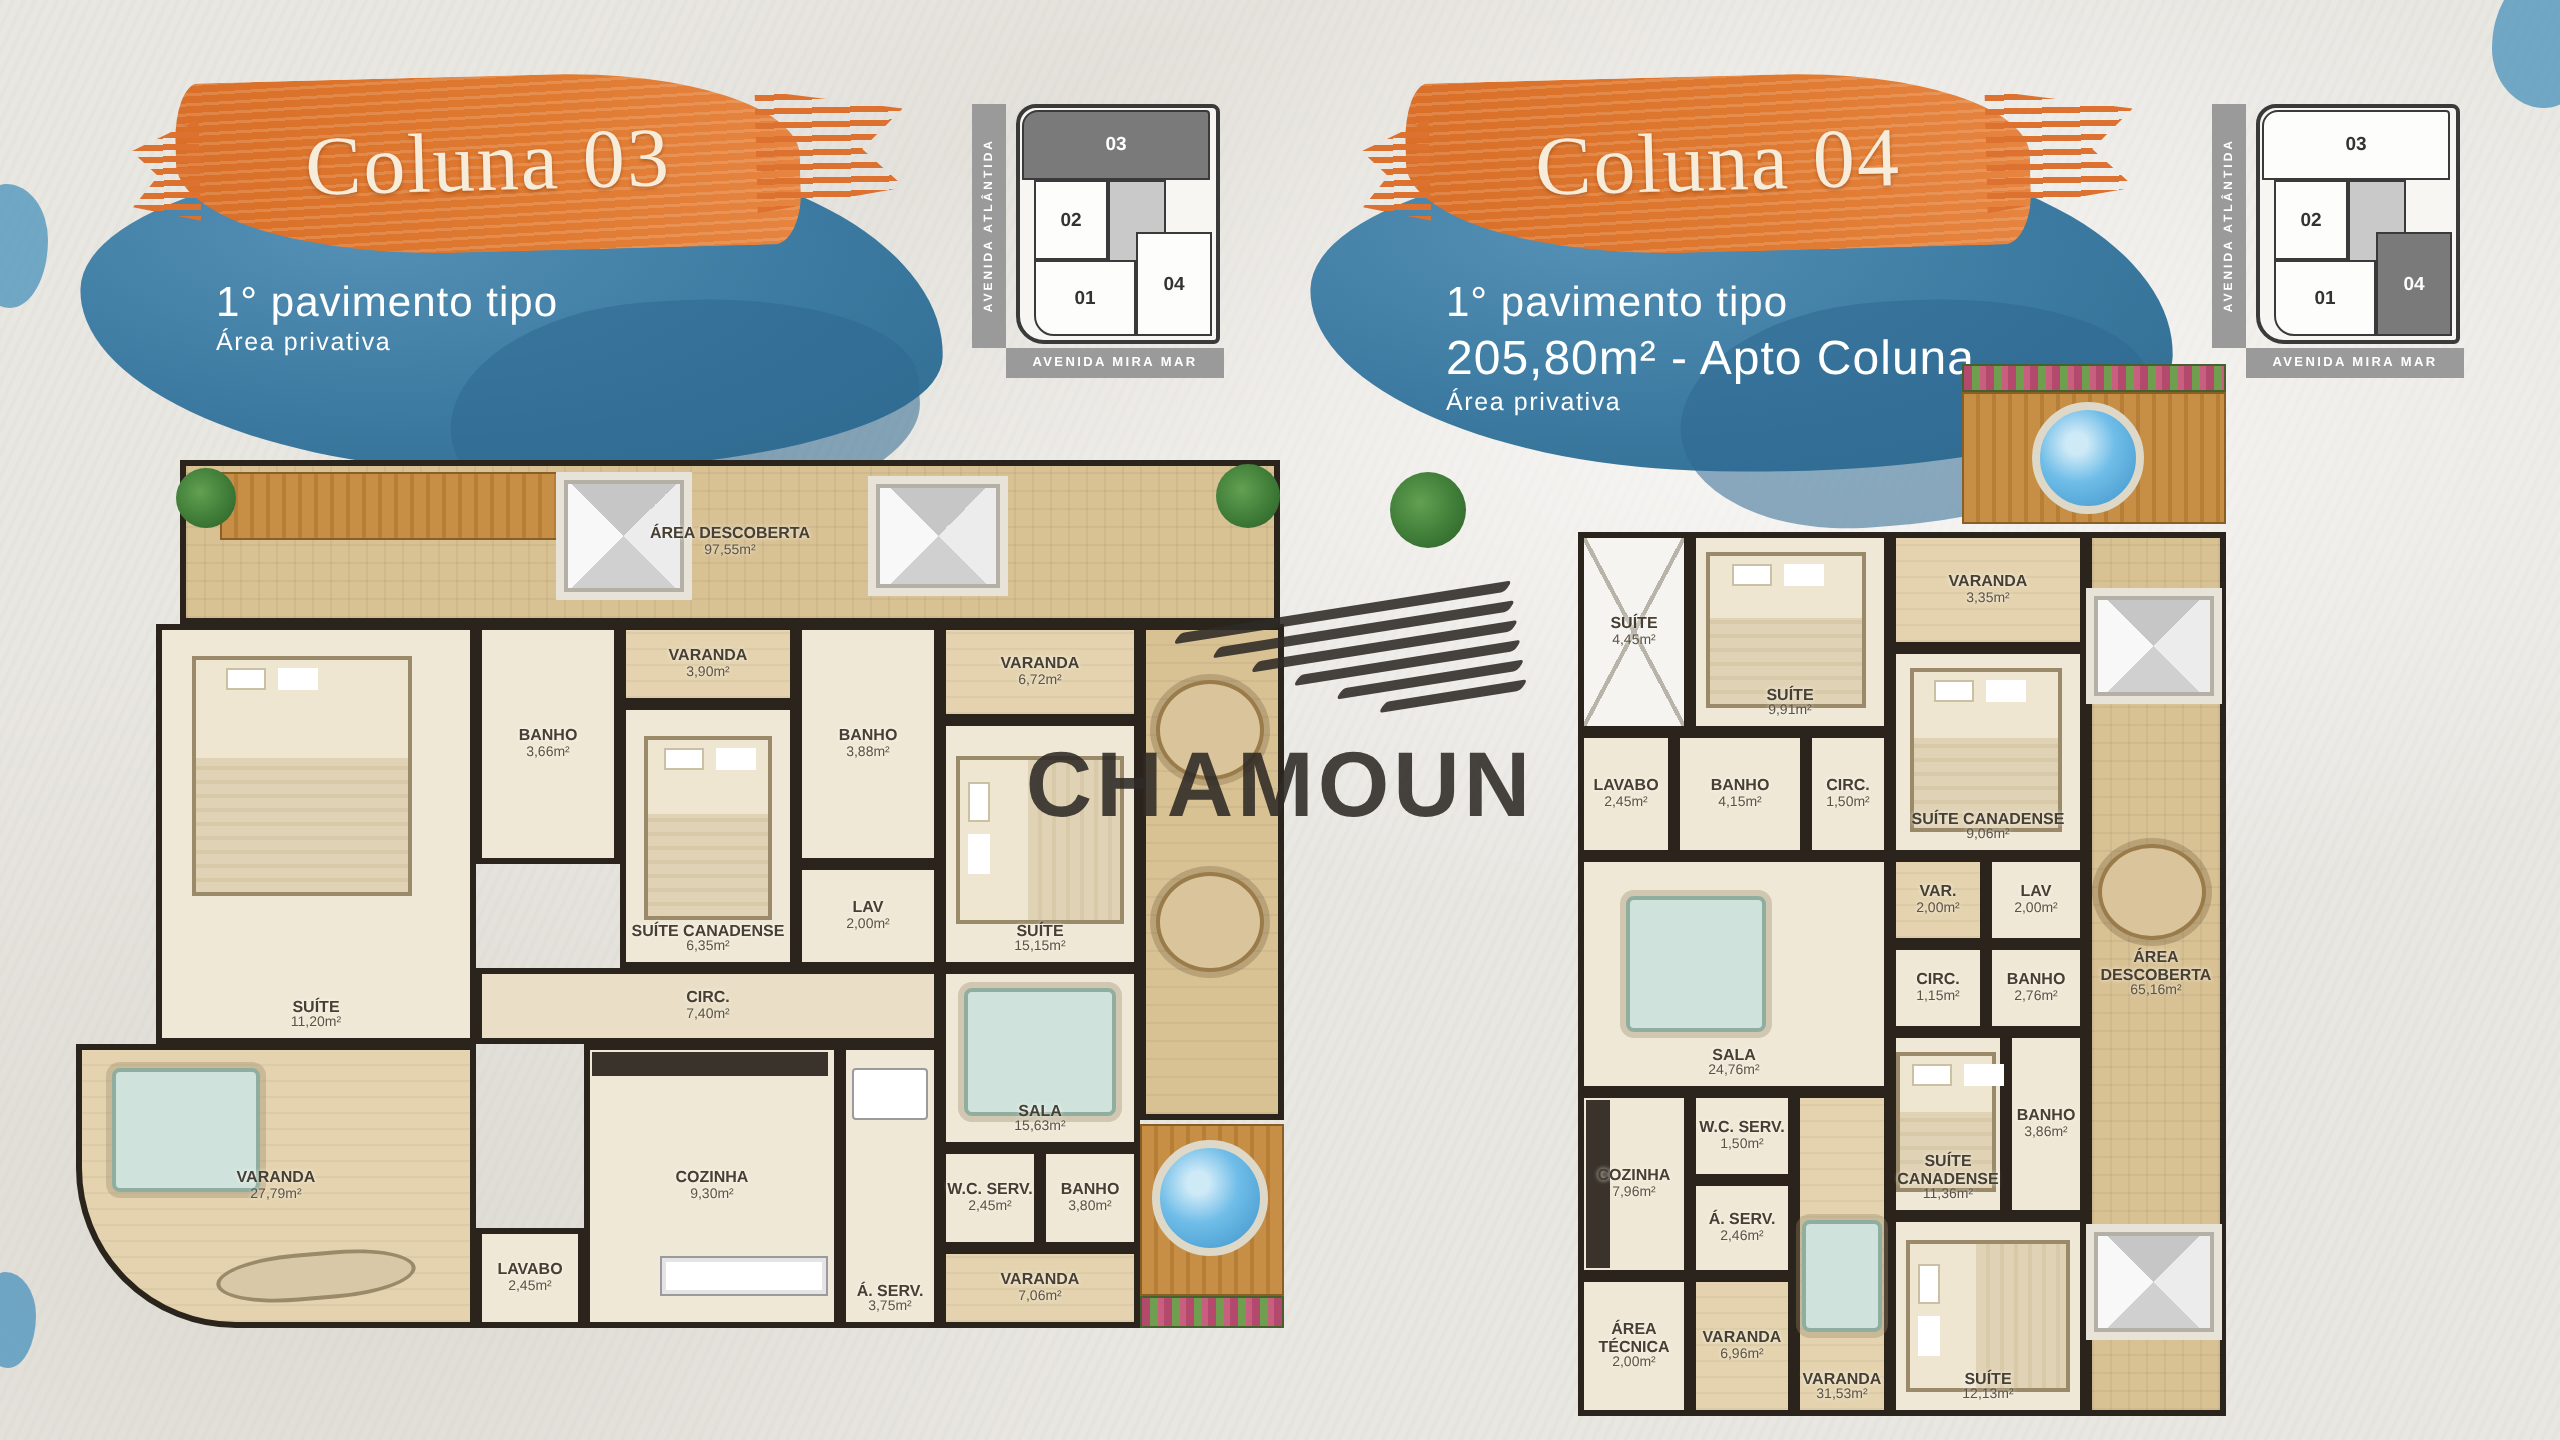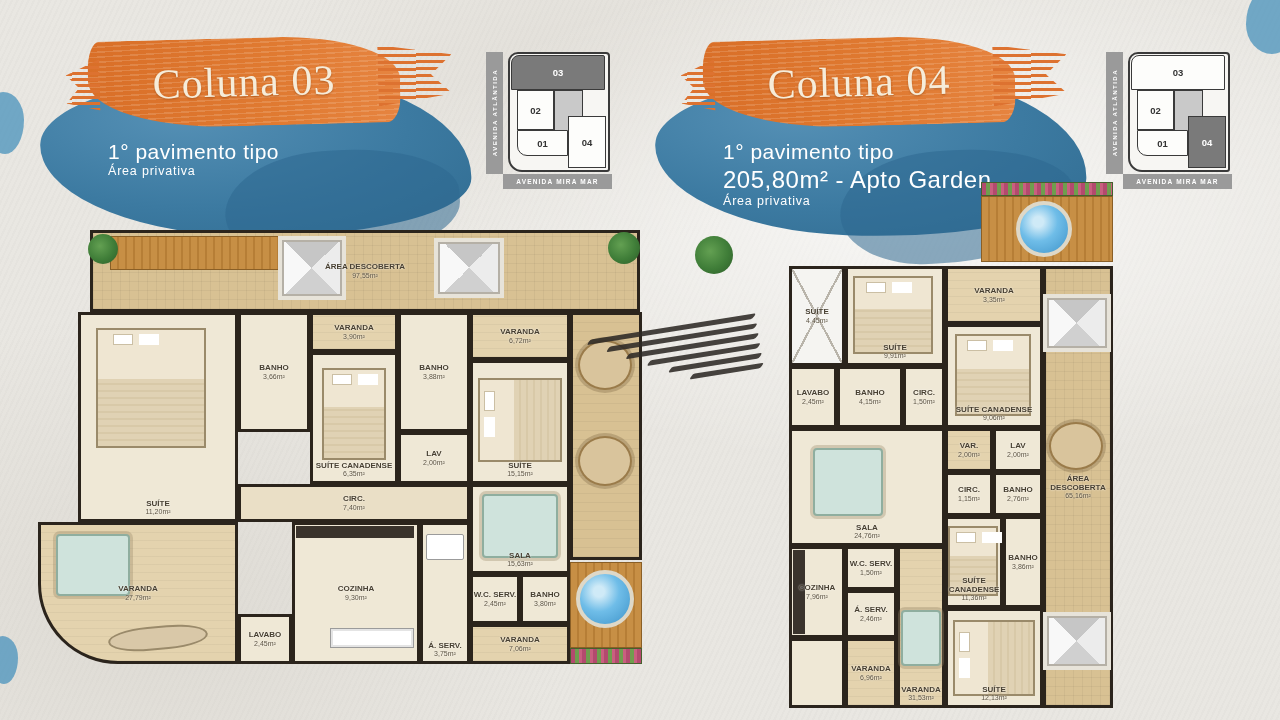--- a/index.html
+++ b/index.html
@@ -54,21 +54,21 @@
     background:#f7f6f3;border:2px solid #3a3a3a;box-sizing:border-box;
     border-radius:10px 4px 3px 14px}
   .unit,.core{position:absolute;border:1.5px solid #3a3a3a;box-sizing:border-box;
     display:flex;align-items:center;justify-content:center;
     font-size:9.5px;font-weight:bold;color:#333;background:#fdfdfb}
   .unit.hl{background:#7a7a7a;color:#fff}
   .core{background:#c9c9c9}
   .u03{left:1px;top:1px;width:94px;height:35px;border-radius:8px 2px 0 0}
   .u02{left:7px;top:36px;width:37px;height:40px}
   .coreblk{left:44px;top:36px;width:29px;height:47px}
-  .u01{left:7px;top:76px;width:51px;height:26px;border-radius:0 0 0 10px}
+  .u01{left:7px;top:76px;width:51px;height:38px;border-radius:0 0 0 10px}
   .u04{left:58px;top:62px;width:38px;height:52px}
 
   
   .plan{position:absolute}
   .room{position:absolute;z-index:1;box-sizing:border-box;border:3px solid #2b241c;
     background:#efe8d6}
   .room.tan{background:
       repeating-linear-gradient(0deg, rgba(0,0,0,.045) 0 1px, rgba(0,0,0,0) 1px 9px),
       repeating-linear-gradient(90deg, rgba(0,0,0,.045) 0 1px, rgba(0,0,0,0) 1px 9px),
       #d8c193}
@@ -147,21 +147,21 @@
 </section>
 
 <section class="col-header" style="left:655px;top:28px">
   <div class="blue-blob"></div>
   <div class="blue-blob2"></div>
   <div class="orange-brush">
     <h1 class="col-title">Coluna 04</h1>
   </div>
   <div class="subtitle">
     <p class="s1">1° pavimento tipo</p>
-    <p class="s2">205,80m² - Apto Garden</p>
+    <p class="s2">205,80m² - Apto Coluna</p>
     <p class="s3">Área privativa</p>
   </div>
 </section>
 
 <div class="map" style="left:486px;top:52px">
   <div class="map-vbar">
     <span>AVENIDA ATLÂNTIDA</span>
   </div>
   <div class="map-hbar">
     <span>AVENIDA MIRA MAR</span>
@@ -404,20 +404,24 @@
       <span class="rarea">7,96m²</span>
     </div>
     <div class="rlabel " style="left: 60px; top: 364px; width: 52px; height: 44px;">
       <span class="rname">W.C. SERV.</span>
       <span class="rarea">1,50m²</span>
     </div>
     <div class="rlabel " style="left: 60px; top: 408px; width: 52px; height: 48px;">
       <span class="rname">Á. SERV.</span>
       <span class="rarea">2,46m²</span>
     </div>
+    <div class="rlabel " style="left: 4px; top: 456px; width: 56px; height: 70px;">
+      <span class="rname">ÁREA TÉCNICA</span>
+      <span class="rarea">2,00m²</span>
+    </div>
     <div class="rlabel " style="left: 60px; top: 456px; width: 52px; height: 70px;">
       <span class="rname">VARANDA</span>
       <span class="rarea">6,96m²</span>
     </div>
     <div class="rlabel b" style="left: 112px; top: 364px; width: 48px; height: 162px;">
       <span class="rname">VARANDA</span>
       <span class="rarea">31,53m²</span>
     </div>
     <div class="rlabel b" style="left: 160px; top: 426px; width: 98px; height: 100px;">
       <span class="rname">SUÍTE</span>
@@ -432,13 +436,14 @@
 
 <div class="watermark">
   <div class="wm-stripes">
     <i style="top:0;width:168px"></i>
       <i style="top:10px;width:150px"></i>
     <i style="top:20px;width:132px"></i>
       <i style="top:30px;width:112px"></i>
     <i style="top:40px;width:92px"></i>
       <i style="top:50px;width:72px"></i>
   </div>
+  <div class="wm-title">CHAMOUN</div>
 </div>
 
 </body></html>

